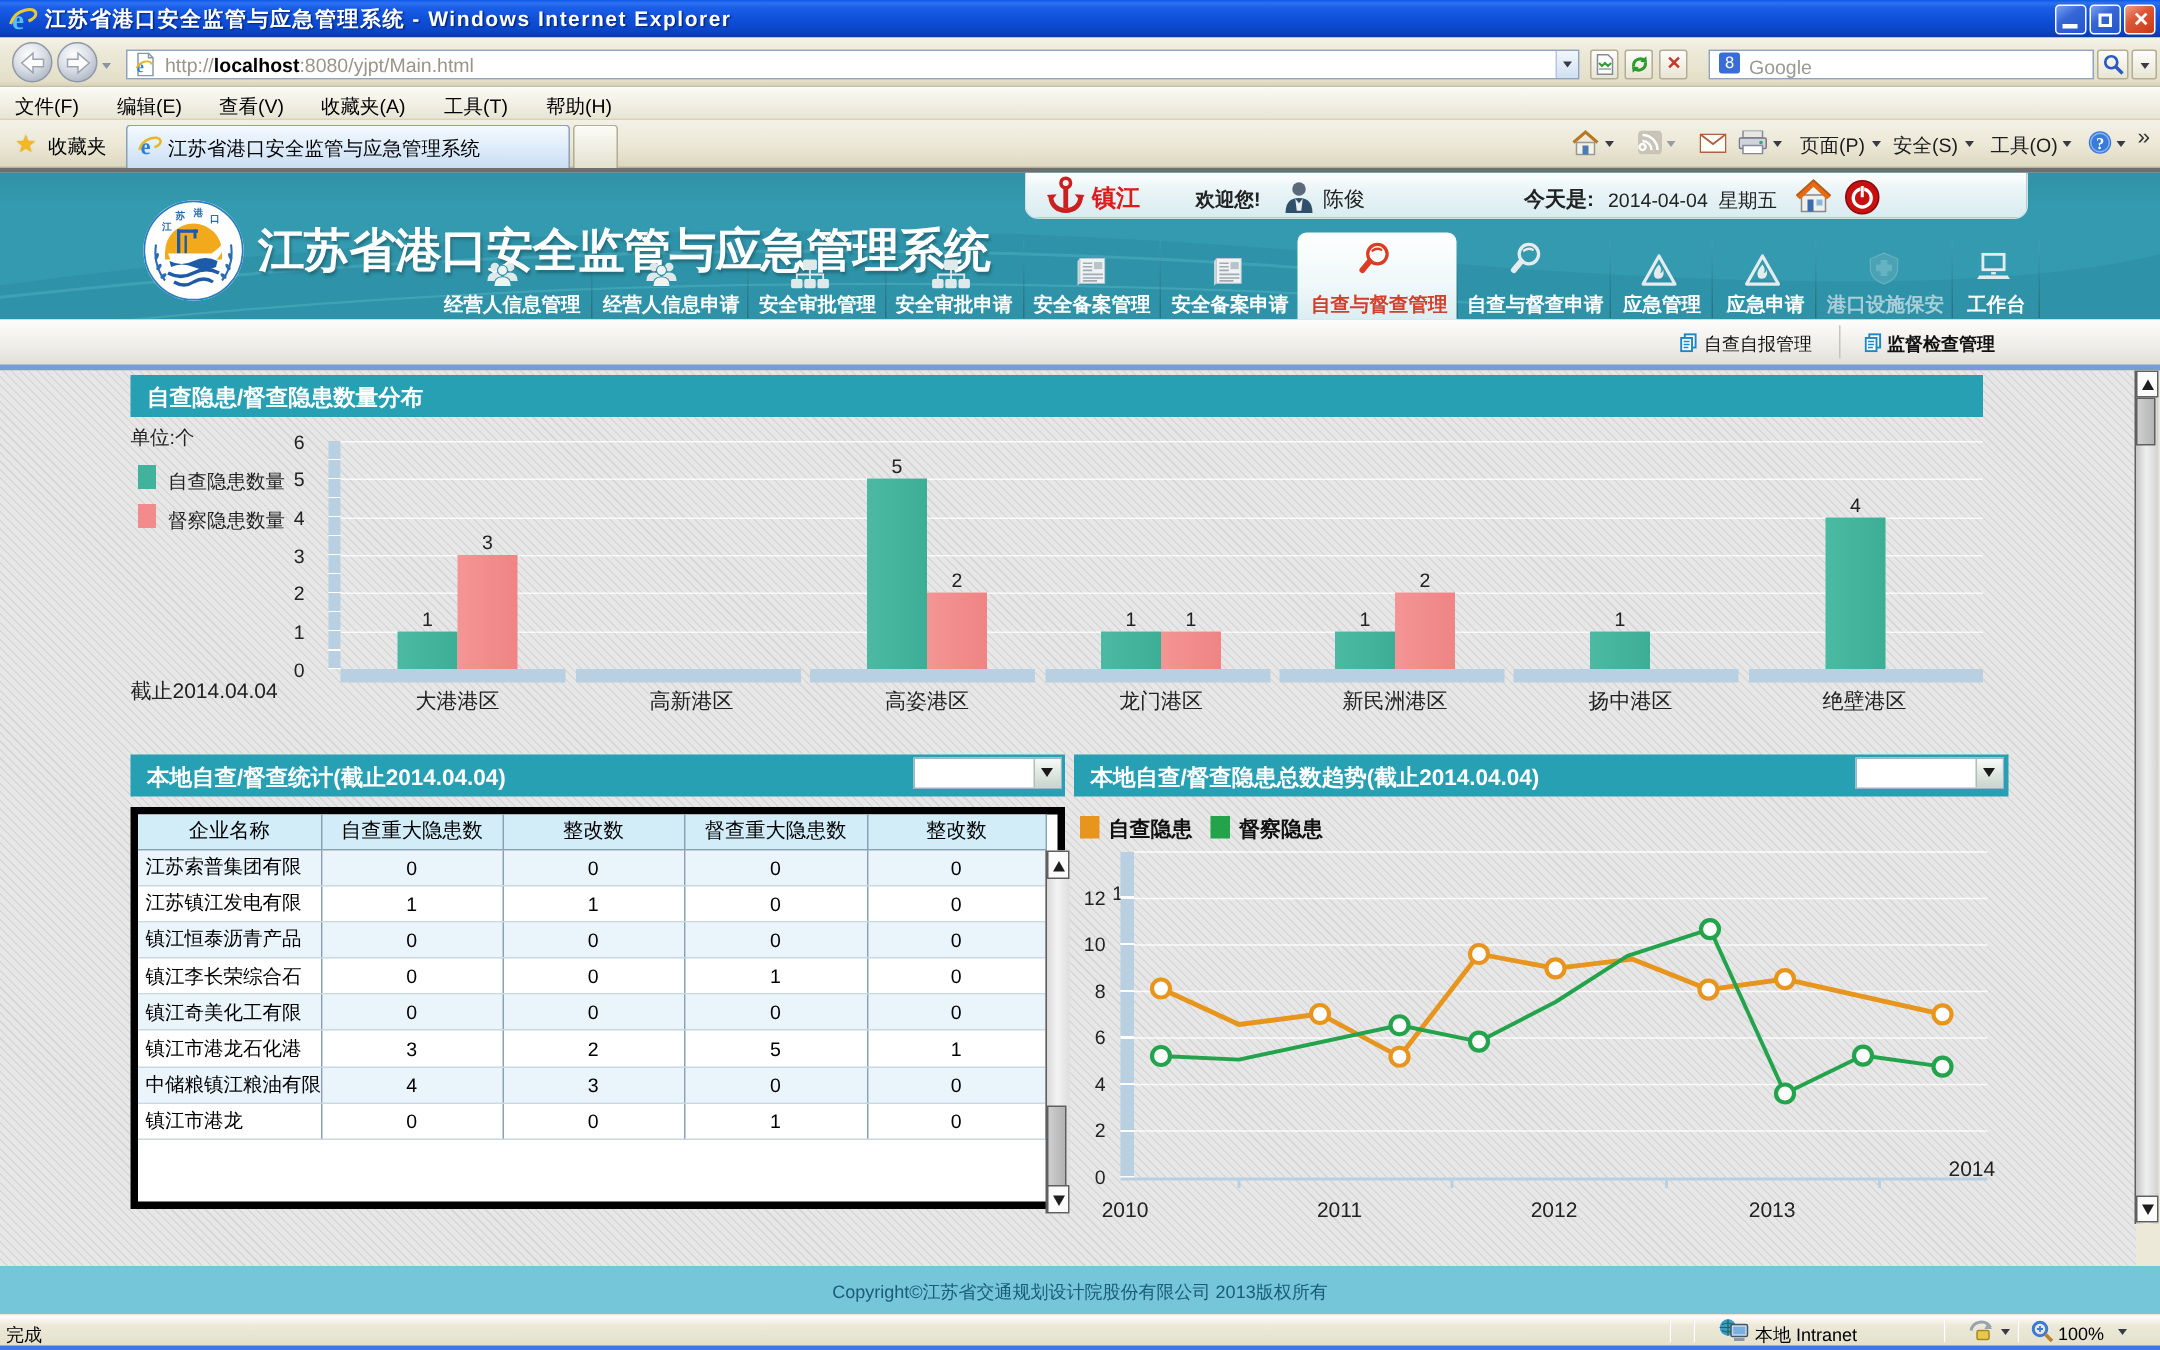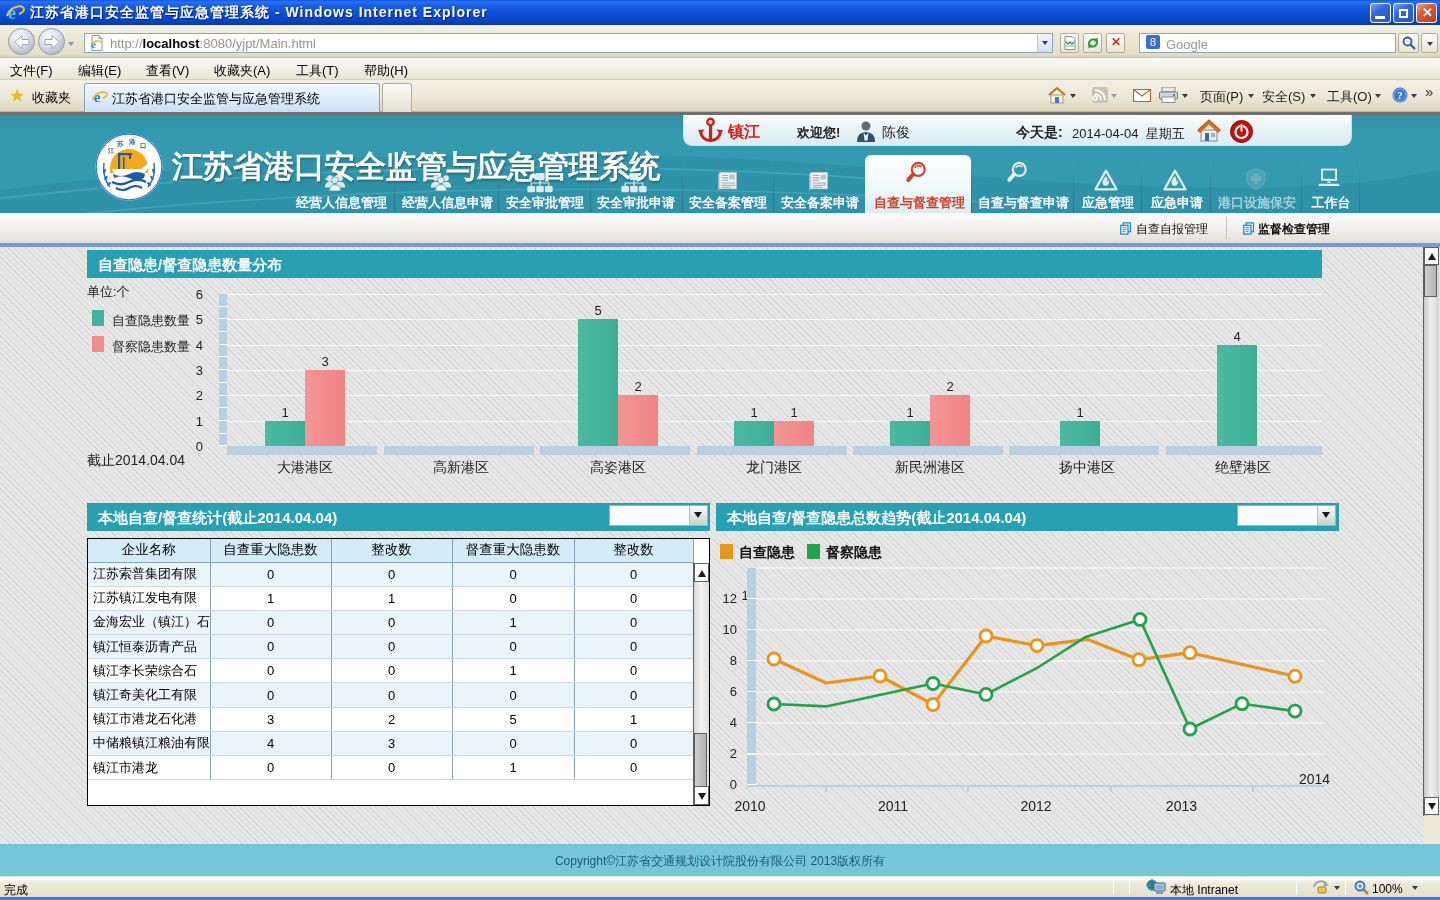--- a/index.html
+++ b/index.html
@@ -71,21 +71,21 @@
   background:linear-gradient(180deg,#f8fbf9,#c8d4cc); border-left:1px solid #aebfb4; }
 .xpcombo i:after { content:''; position:absolute; left:4px; top:6px; width:0; height:0; border-left:4.5px solid transparent; border-right:4.5px solid transparent; border-top:6px solid #1a1a1a; }
 
 
 .ylab { width:24px; text-align:right; font-size:13px; color:#222; }
 .blab { font-size:13px; color:#222; text-align:center; width:40px; }
 .catlab { top:459px; font-size:14px; color:#222; text-align:center; }
 .axseg { top:446px; height:9px; background:#b9cfe2; }
 
 
-#dtable { left:87px; top:538px; width:623px; height:268px; border:1px solid #000000; background:#fff; }
+#dtable { left:87px; top:538px; width:623px; height:268px; border:5px solid #000000; background:#fff; }
 #dtable table { border-collapse:collapse; width:605px; table-layout:fixed; }
 #dtable th { height:23px; background:#d2ecf8; font-size:13.5px; font-weight:normal; color:#000; border-right:1px solid #8aa0b4; border-bottom:1px solid #8aa0b4; }
 #dtable td { height:24.2px; font-size:13px; white-space:nowrap; overflow:hidden; color:#000; text-align:center; border-right:1px solid #8aa0b4; border-bottom:1px solid #c8d8e4; }
 #dtable td:first-child { text-align:left; padding-left:5px; }
 #dtable tr.alt td { background:#eaf4fb; }
 .sbtn { background:#fbfbfb; border:1px solid #5f5f5f; border-radius:0; text-align:center; font-size:9px; color:#1a1a1a; }
 </style>
 </head>
 <body>
 <div id="win">
@@ -524,27 +524,20 @@
             <td>0</td>
             <td>0</td>
             <td>0</td>
             <td>0</td>
           </tr>
       <tr>
             <td>江苏镇江发电有限</td>
             <td>1</td>
             <td>1</td>
             <td>0</td>
-            <td>0</td>
-          </tr>
-      <tr class="alt">
-            <td>金海宏业（镇江）石</td>
-            <td>0</td>
-            <td>0</td>
-            <td>1</td>
             <td>0</td>
           </tr>
       <tr class="alt">
             <td>镇江恒泰沥青产品</td>
             <td>0</td>
             <td>0</td>
             <td>0</td>
             <td>0</td>
           </tr>
       <tr>

